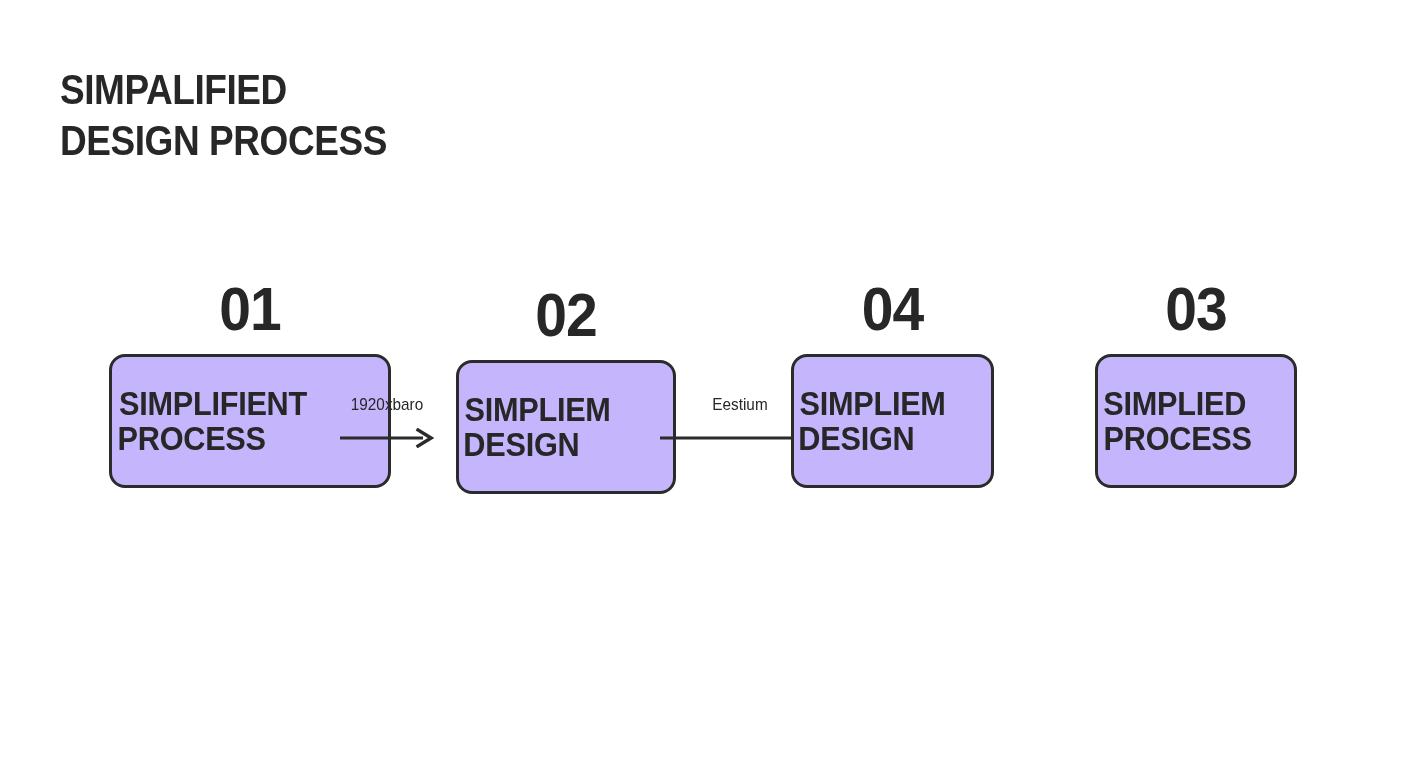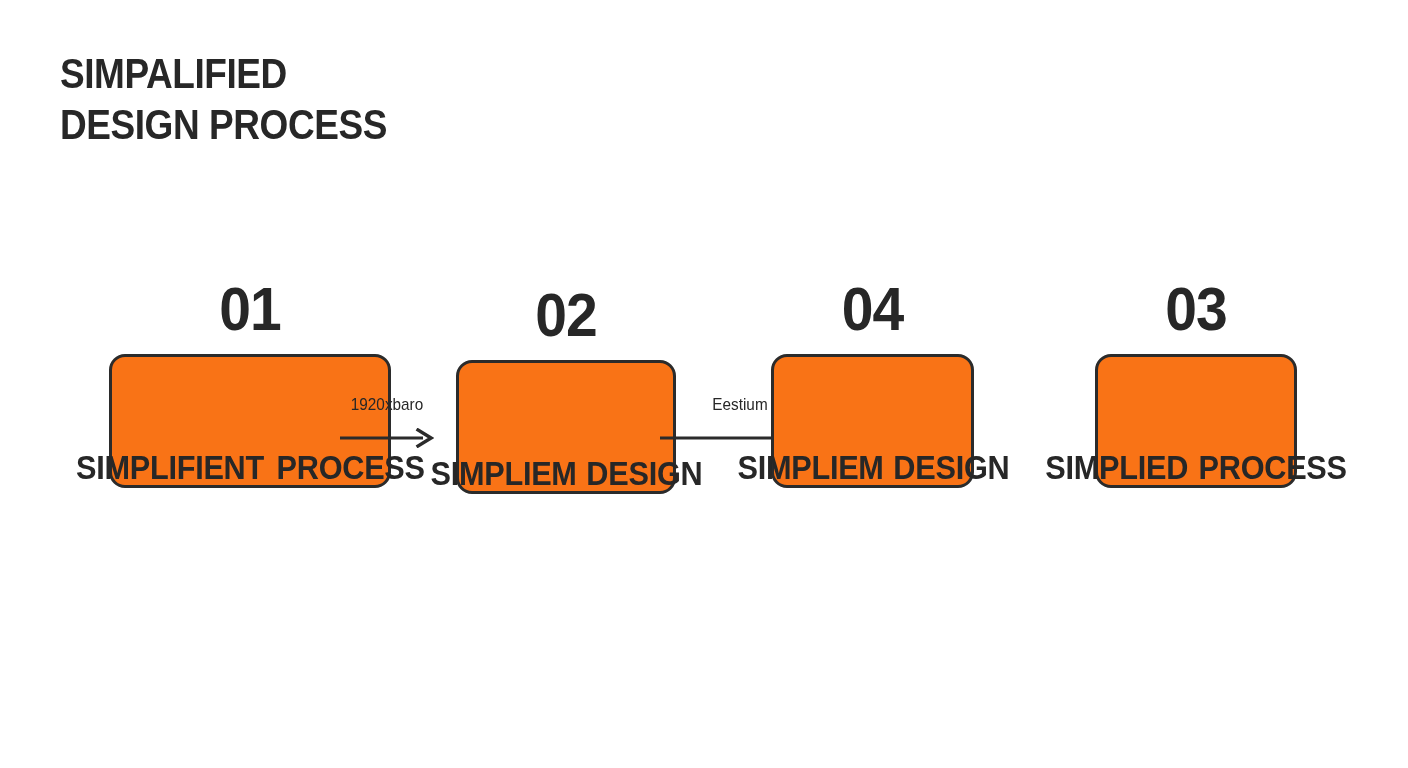--- a/index.html
+++ b/index.html
@@ -13,21 +13,21 @@
     position: relative;
     overflow: hidden;
     font-family: "Liberation Sans", sans-serif;
     color: #2b2b2b;
   }
 
   
   #title-block {
     position: absolute;
     left: 60px;
-    top: 52px;
+    top: 68px;
     width: 520px;
   }
   .title-line {
     font-family: "Liberation Sans", sans-serif;
     font-weight: bold;
     font-size: 43px;
     line-height: 43px;
     letter-spacing: -0.5px;
     color: #272727;
     transform: scaleX(0.86);
@@ -64,24 +64,24 @@
     color: #272727;
     margin-bottom: 14px;
     transform: scaleX(0.92);
   }
 
   .step-box {
     box-sizing: border-box;
     height: 134px;
     border: 3px solid #2b2b2b;
     border-radius: 16px;
-    background: #f97316;
+    background: #c4b5fd;
     display: flex;
-    flex-direction: row;
-    align-items: flex-end;
+    flex-direction: column;
+    align-items: flex-start;
     justify-content: center;
   }
 
   .box-line {
     font-family: "Liberation Sans", sans-serif;
     font-weight: bold;
     font-size: 33px;
     line-height: 35px;
     letter-spacing: -0.3px;
     color: #272727;
@@ -149,21 +149,21 @@
   </div>
 
   <div class="connector" style="left:660px; width:115px;padding-left:44px;">
     <div class="connector-label">Eestium</div>
     <svg class="connector-arrow" viewBox="0 0 115 20" preserveAspectRatio="none">
       <line x1="0" y1="10" x2="104" y2="10" stroke="#2b2b2b" stroke-width="3"></line>
       <polyline points="99,2 112,10 99,18" fill="none" stroke="#2b2b2b" stroke-width="3.4" stroke-linecap="square" stroke-linejoin="miter"></polyline>
     </svg>
   </div>
 
-  <div class="step" style="left:771px; width:203px;">
+  <div class="step" style="left:791px; width:203px;">
     <div class="step-number">04</div>
     <div class="step-box">
       <div class="box-line">SIMPLIEM</div>
       <div class="box-line">DESIGN</div>
     </div>
   </div>
 
 
   <div class="step" style="left:1095px; width:202px;border-radius:27px;">
     <div class="step-number">03</div>

